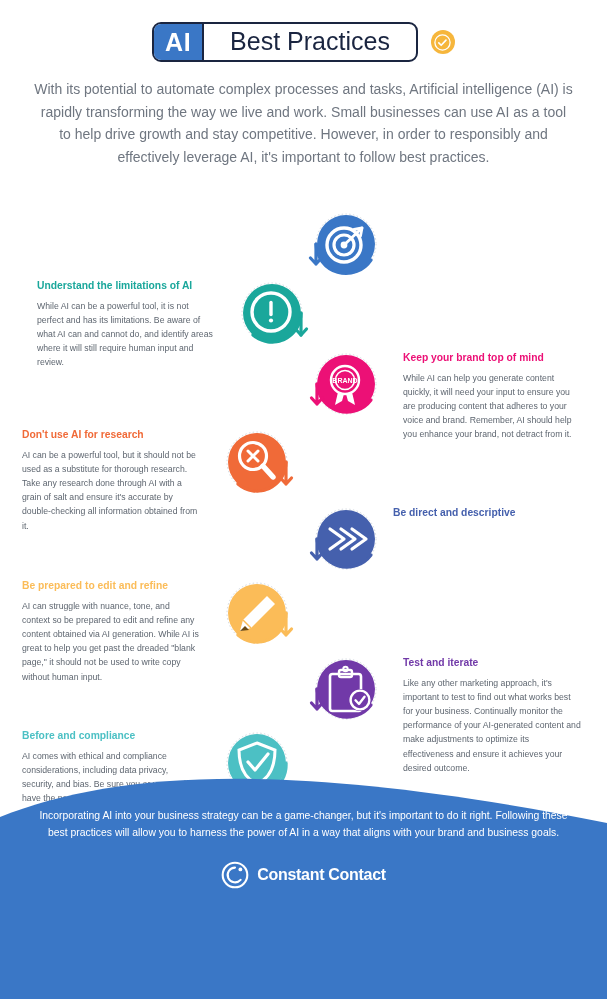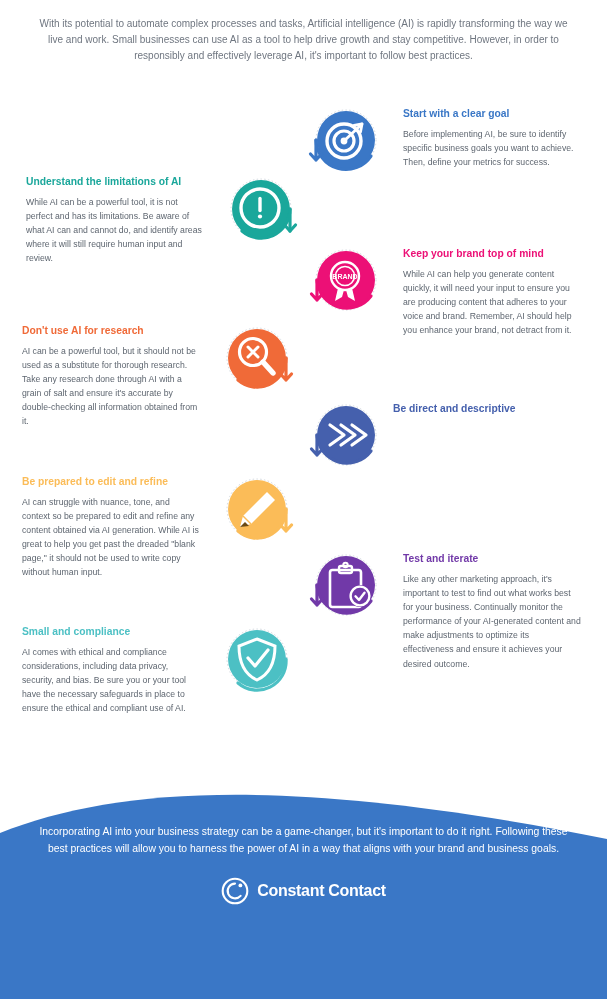--- a/index.html
+++ b/index.html
@@ -33,21 +33,21 @@
     width: 24px; height: 24px; border-radius: 50%;
     background: #f6b63c; margin-left: 13px;
     display: flex; align-items: center; justify-content: center;
   }
   .check-pill svg { display: block; }
 
   
   .intro {
     margin: 16px auto 8px auto; width: 540px;
     text-align: center; color: #6f7680;
-    font-size: 10px; line-height: 1.62;
+    font-size: 14px; line-height: 1.62;
   }
 
   
   .body-area { position: relative; margin-top: 18px; height: 620px; }
 
   .row { position: absolute; display: flex; }
   .row.right { flex-direction: row; }
   .row.left  { flex-direction: row-reverse; }
 
   .txt { width: 178px; }
@@ -74,46 +74,56 @@
   .logo-row {
     margin-top: 19px; display: flex; align-items: center; justify-content: center; gap: 8px;
   }
   .logo-text { color: #ffffff; font-size: 16px; font-weight: bold; letter-spacing: -.3px; }
 </style>
 </head>
 <body>
 
 <div class="page">
 
+  <div class="header">
+    <div class="title-wrap">
+      <div class="title-pill">
+        <div class="ai-badge">AI</div>
+        <div class="title-text">Best Practices</div>
+      </div>
+      <div class="check-pill">
+        <svg width="17" height="17" viewBox="0 0 17 17" aria-hidden="true">
+          <circle cx="8.5" cy="8.5" r="7.6" fill="none" stroke="#ffffff" stroke-width="1.3"></circle>
+          <path d="M4.8 8.9 L7.2 11.3 L12 6.1" fill="none" stroke="#ffffff" stroke-width="1.6" stroke-linecap="round" stroke-linejoin="round"></path>
+        </svg>
+      </div>
+    </div>
+  </div>
 
   <p class="intro">With its potential to automate complex processes and tasks, Artificial intelligence (AI) is rapidly transforming the way we live and work. Small businesses can use AI as a tool to help drive growth and stay competitive. However, in order to responsibly and effectively leverage AI, it's important to follow best practices.</p>
 
   <div class="body-area">
 
     <div class="row right" style="left:305px; top:20px;">
       <div class="icon-box">
         <svg viewBox="0 0 80 80">
           <circle cx="41" cy="37" r="30" fill="none" stroke="#cfd6dd" stroke-width="1" stroke-dasharray="1.4 2.4"></circle>
           <circle cx="41" cy="37" r="29" fill="#3a77c6"></circle>
           <path d="M11 37 A30 30 0 0 0 66 53" fill="none" stroke="#3a77c6" stroke-width="3.2" stroke-linecap="round"></path>
           <path d="M11 37 l0 20 M11 57 l-5.5 -6 M11 57 l5.5 -6" fill="none" stroke="#3a77c6" stroke-width="3.2" stroke-linecap="round"></path>
           <circle cx="39" cy="38" r="17" fill="none" stroke="#fff" stroke-width="3.4"></circle>
           <circle cx="39" cy="38" r="10" fill="none" stroke="#fff" stroke-width="3.2"></circle>
           <circle cx="39" cy="38" r="3.4" fill="#fff"></circle>
           <path d="M39 38 L57 21" stroke="#fff" stroke-width="2.8" stroke-linecap="round"></path>
           <path d="M57 21 l-8 1.5 M57 21 l-1.5 8" stroke="#fff" stroke-width="2.8" stroke-linecap="round" fill="none"></path>
         </svg>
       </div>
-      <div class="txt l" style="margin-left:18px; margin-top:4px;">
-        <div class="h" style="color:#3a77c6">Start with a clear goal</div>
-        <div class="p">Before implementing AI, be sure to identify specific business goals you want to achieve. Then, define your metrics for success.</div>
-      </div>
-    </div>
-
-    <div class="row left" style="left:26px; top:88px;">
+    </div>
+
+    <div class="row left" style="left:37px; top:88px;">
       <div class="icon-box">
         <svg viewBox="0 0 80 80">
           <circle cx="39" cy="38" r="30" fill="none" stroke="#cfd6dd" stroke-width="1" stroke-dasharray="1.4 2.4"></circle>
           <circle cx="39" cy="38" r="29" fill="#1aa79b"></circle>
           <path d="M68 38 A29 29 0 0 1 20 60" fill="none" stroke="#1aa79b" stroke-width="3.2" stroke-linecap="round"></path>
           <path d="M68 38 l0 22" fill="none" stroke="#1aa79b" stroke-width="3.2" stroke-linecap="round"></path>
           <path d="M68 60 l-5.5 -6 M68 60 l5.5 -6" fill="none" stroke="#1aa79b" stroke-width="3.2" stroke-linecap="round"></path>
           <circle cx="38" cy="37" r="19" fill="none" stroke="#fff" stroke-width="3.4"></circle>
           <path d="M38 27.5 l0 12" stroke="#fff" stroke-width="3.4" stroke-linecap="round"></path>
           <circle cx="38" cy="45.5" r="2.1" fill="#fff"></circle>
@@ -223,21 +233,21 @@
       <div class="icon-box">
         <svg viewBox="0 0 80 80">
           <circle cx="39" cy="38" r="30" fill="none" stroke="#cfd6dd" stroke-width="1" stroke-dasharray="1.4 2.4"></circle>
           <circle cx="39" cy="38" r="29" fill="#4cc0c4"></circle>
           <path d="M68 38 A29 29 0 0 1 20 62" fill="none" stroke="#4cc0c4" stroke-width="3.2" stroke-linecap="round"></path>
           <path d="M39 18 L57 25 C57 43 50 54 39 59 C28 54 21 43 21 25 Z" fill="none" stroke="#fff" stroke-width="3"></path>
           <path d="M30 37 L37 45 L50 29" fill="none" stroke="#fff" stroke-width="3.2" stroke-linecap="round" stroke-linejoin="round"></path>
         </svg>
       </div>
       <div class="txt l" style="margin-right:18px; margin-top:4px;">
-        <div class="h" style="color:#4cc0c4">Small and compliance</div>
+        <div class="h" style="color:#4cc0c4">Before and compliance</div>
         <div class="p">AI comes with ethical and compliance considerations, including data privacy, security, and bias.  Be sure you or your tool have the necessary safeguards in place to ensure the ethical and compliant use of AI.</div>
       </div>
     </div>
 
   </div>
 
   <svg class="wave" viewBox="0 0 607 240" preserveAspectRatio="none">
     <path d="M0 58 C 120 10 300 2 607 64 L607 240 L0 240 Z" fill="#3a77c6"></path>
   </svg>
 

